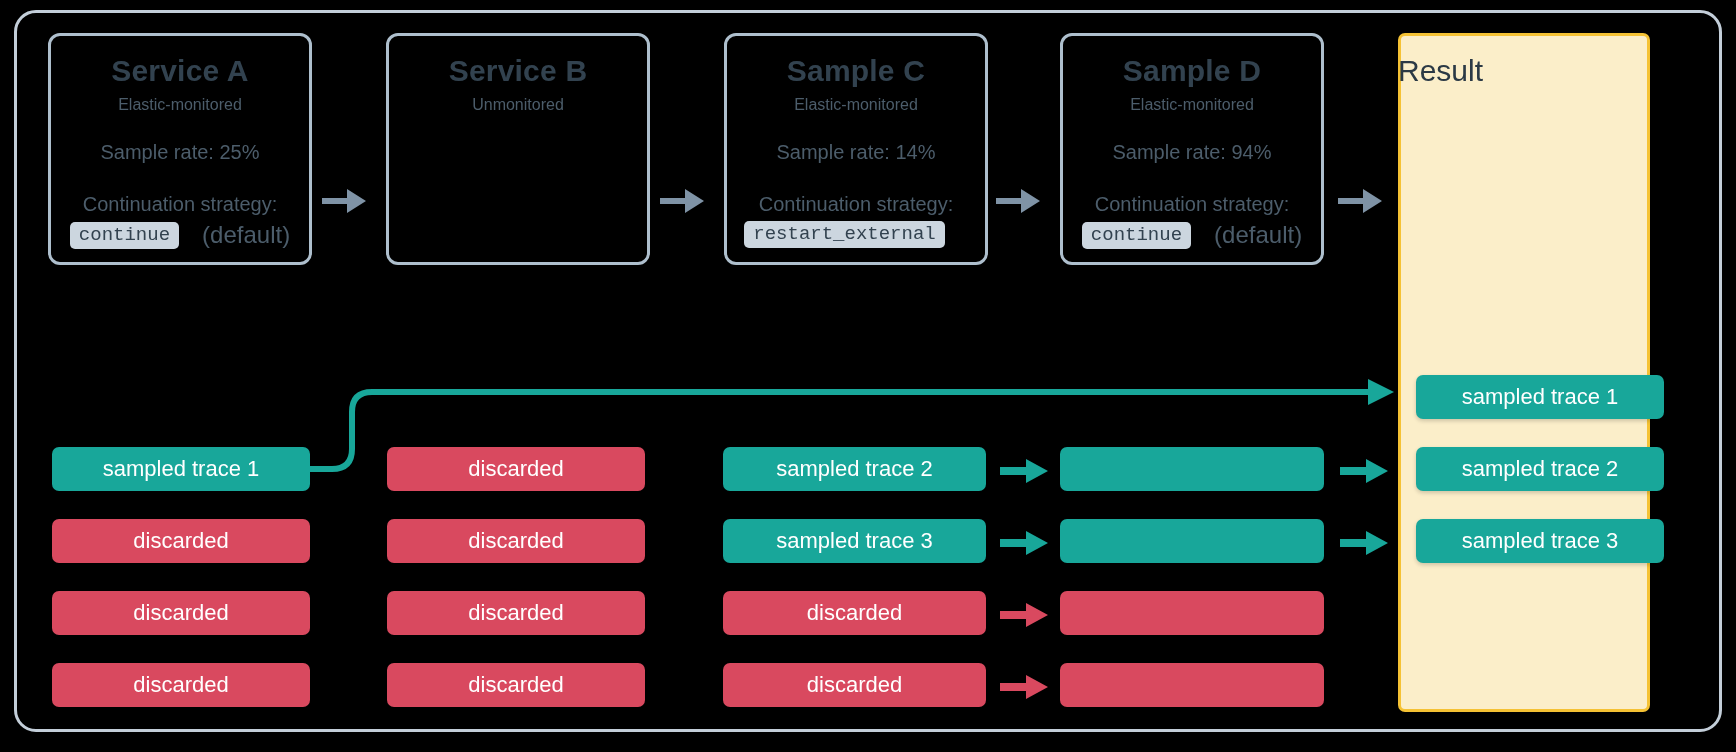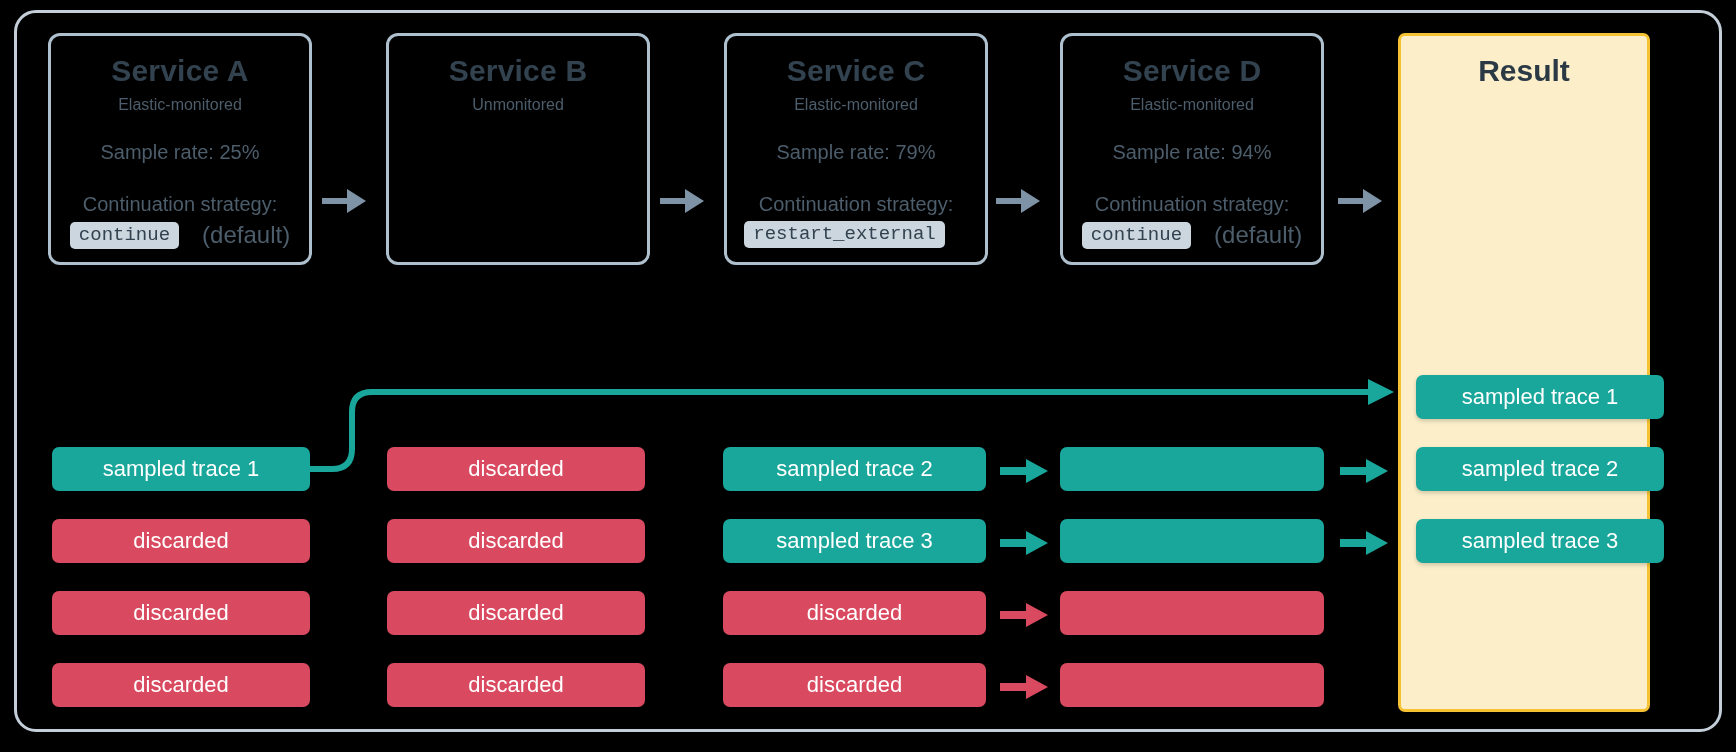--- a/index.html
+++ b/index.html
@@ -47,22 +47,22 @@
   }
   .dflt{font-size:24px;color:#4c5d6b;}
 
   
   #result{
     position:absolute;left:1398px;top:33px;width:252px;height:679px;
     background:#fbeec9;border:3px solid #f5c234;border-radius:7px;
     box-sizing:border-box;
   }
   #result-title{
-    position:absolute;left:0;top:54px;width:100%;text-align:center;
-    font-size:30px;font-weight:bold;color:#2b3945;
+    position:absolute;left:0;top:54px;width:100%;
+    font-size:30px;font-weight:normal;color:#2b3945;
   }
 
   
   .garrow{position:absolute;top:187px;width:44px;height:28px;}
 
   
   .pill{
     position:absolute;height:44px;border-radius:7px;
     display:flex;align-items:center;justify-content:center;
     color:#fff;font-size:22px;line-height:1;white-space:nowrap;
@@ -101,32 +101,32 @@
       <span class="dflt">(default)</span>
     </div>
   </div>
 
   <div class="svc" id="svcB" style="left:386px;width:264px;">
     <div class="svc-title">Service B</div>
     <div class="svc-sub">Unmonitored</div>
   </div>
 
   <div class="svc" id="svcC" style="left:724px;width:264px;">
-    <div class="svc-title">Service C</div>
+    <div class="svc-title">Sample C</div>
     <div class="svc-sub">Elastic-monitored</div>
-    <div class="svc-rate">Sample rate: 79%</div>
+    <div class="svc-rate">Sample rate: 14%</div>
     <div class="svc-strat">Continuation strategy:</div>
     <div class="svc-codeline">
       <code class="badge">restart_external</code>
       <span class="dflt"></span>
     </div>
   </div>
 
   <div class="svc" id="svcD" style="left:1060px;width:264px;">
-    <div class="svc-title">Service D</div>
+    <div class="svc-title">Sample D</div>
     <div class="svc-sub">Elastic-monitored</div>
     <div class="svc-rate">Sample rate: 94%</div>
     <div class="svc-strat">Continuation strategy:</div>
     <div class="svc-codeline">
       <code class="badge">continue</code>
       <span class="dflt">(default)</span>
     </div>
   </div>
 
   <div id="result"></div>

